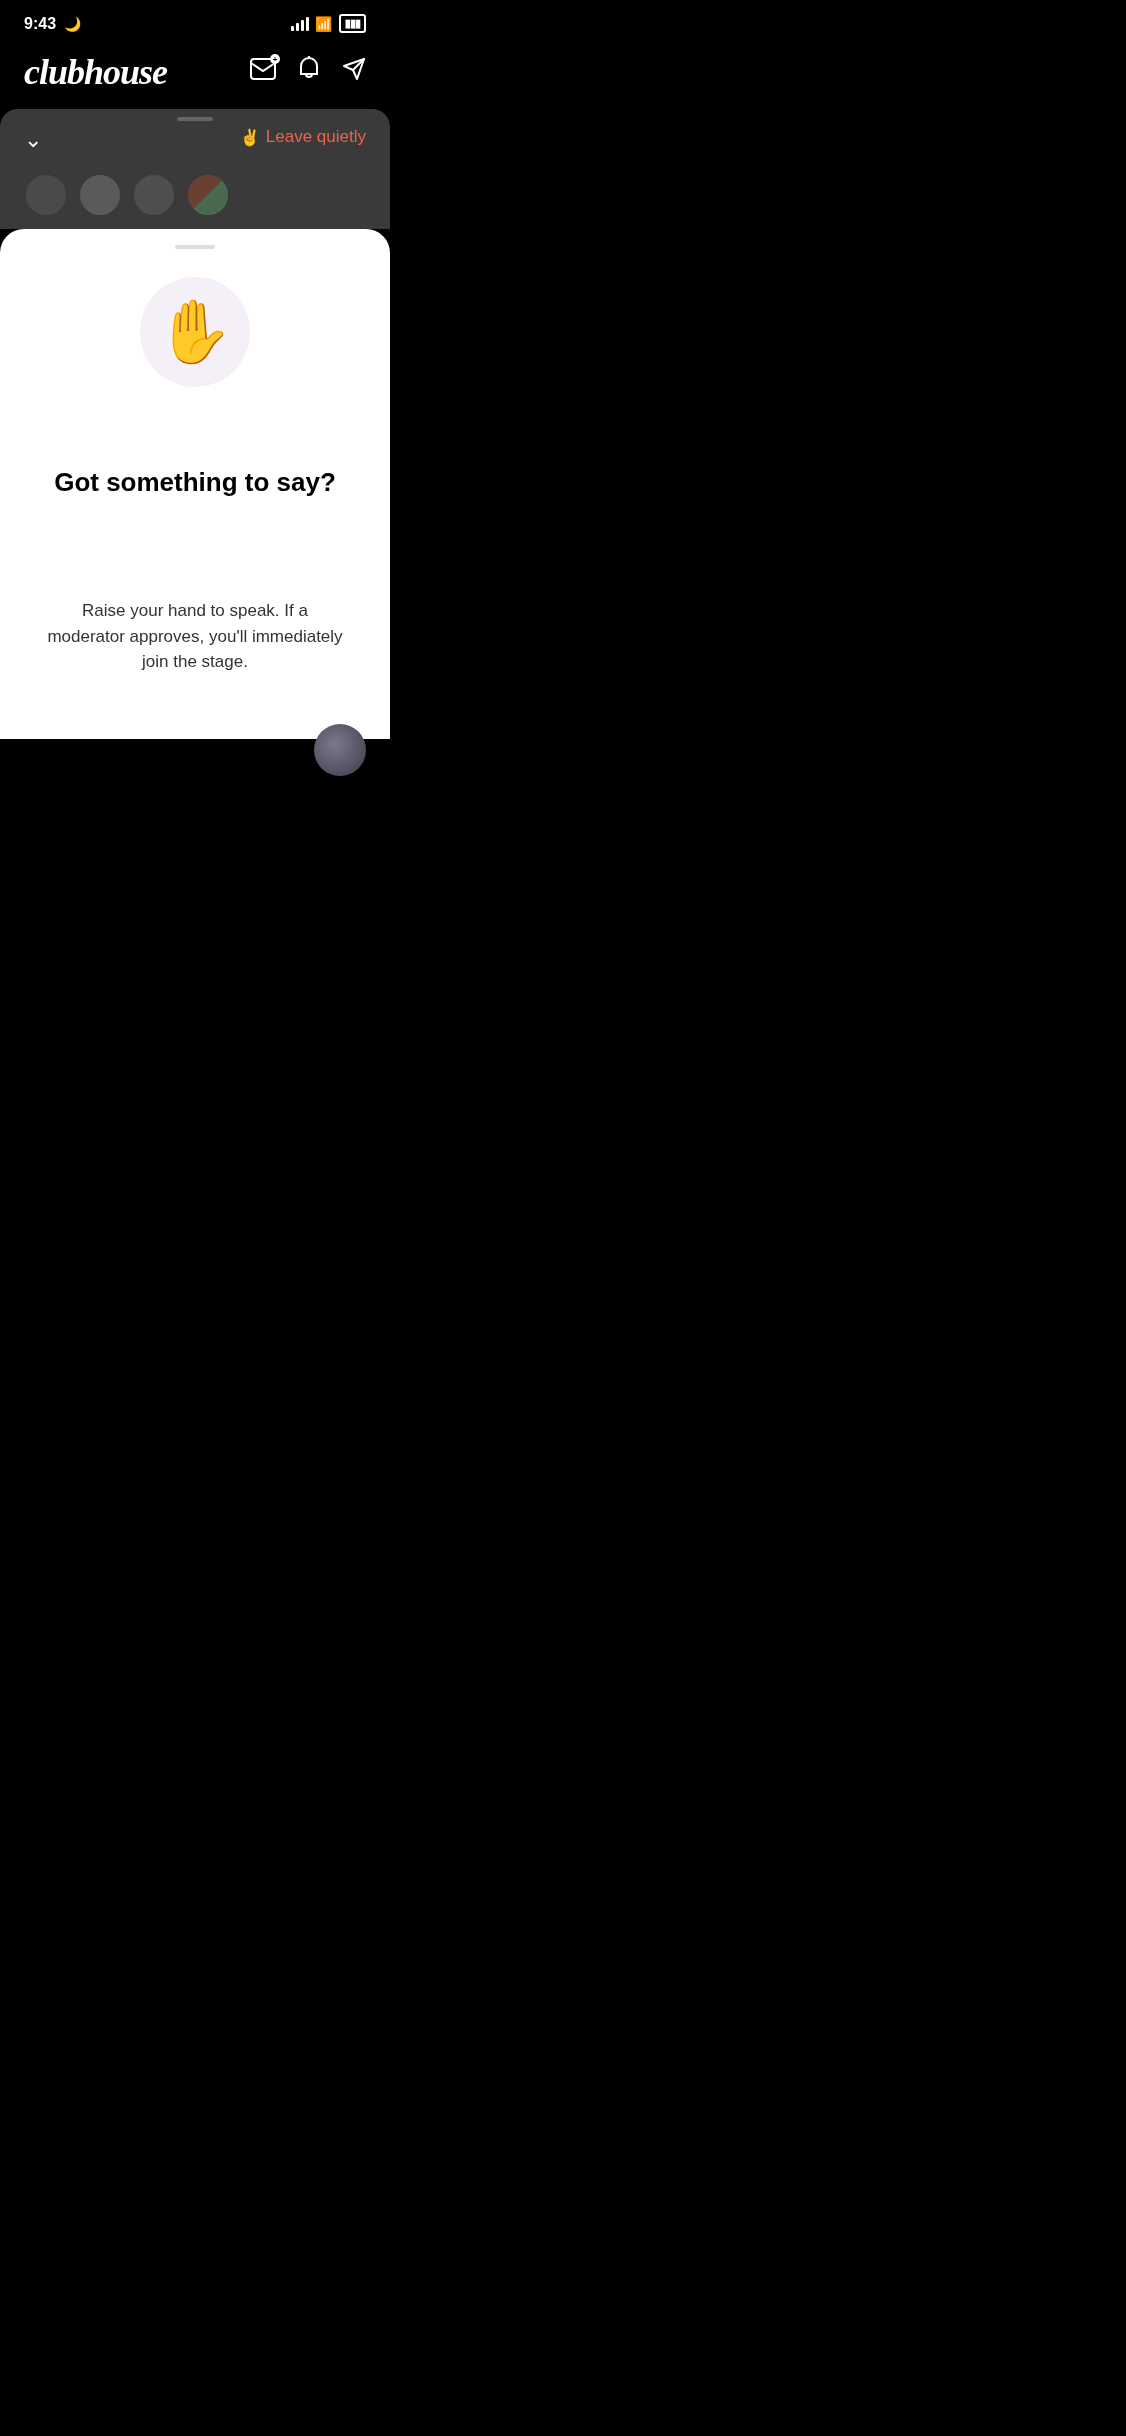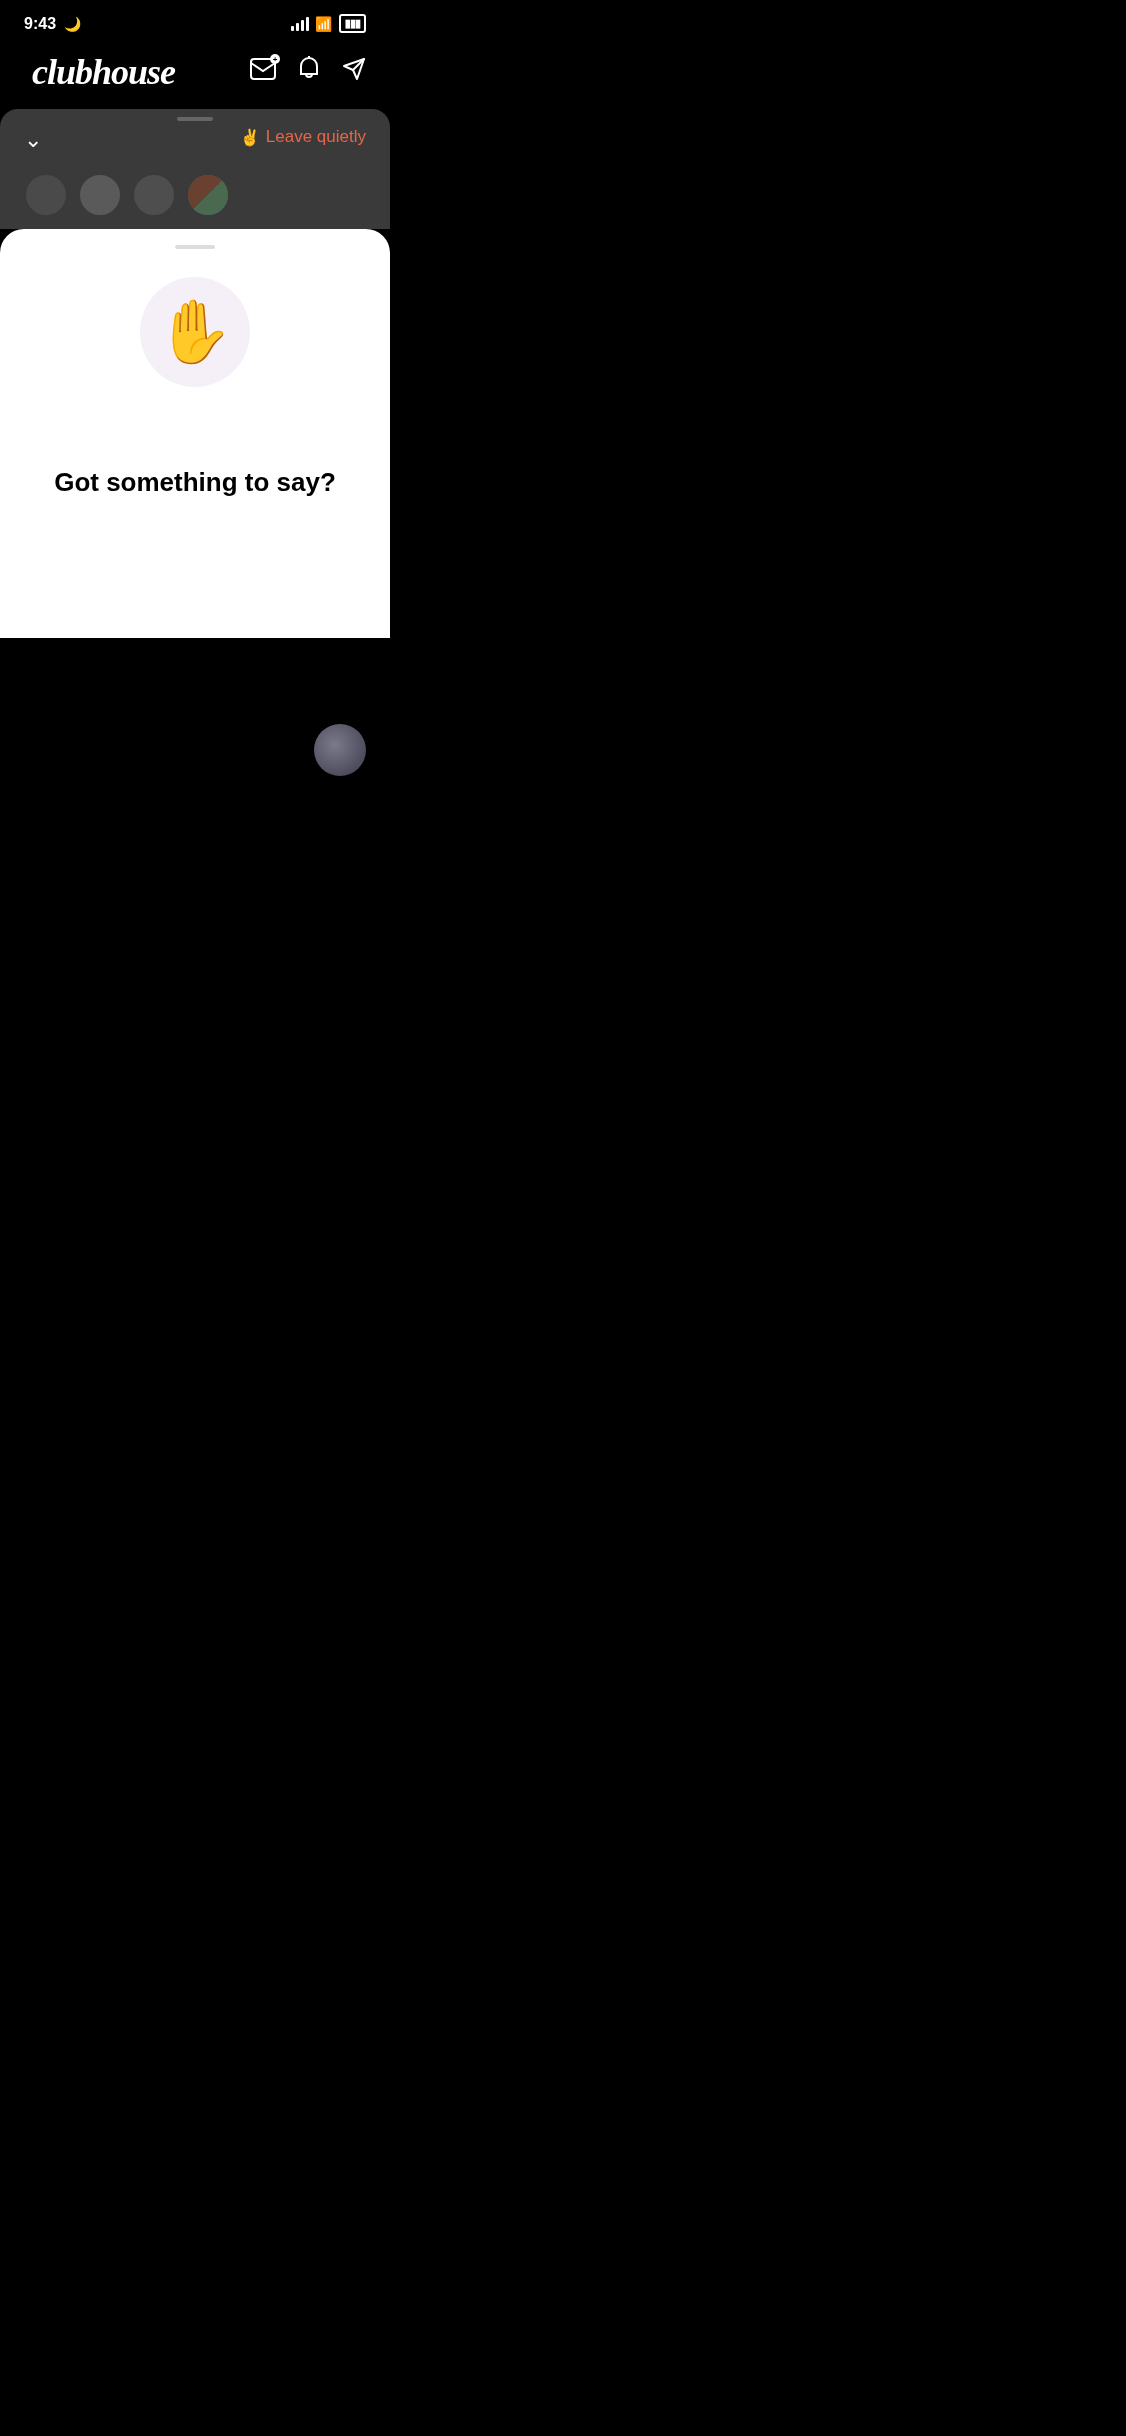--- a/index.html
+++ b/index.html
@@ -35,21 +35,20 @@
       display: inline-block;
     }
 
     
     .app-header {
       background: #000;
       padding: 10px 24px 16px;
       display: flex;
       align-items: center;
       justify-content: space-between;
-      margin-left: 8px;
     }
     .app-title {
       color: #fff;
       font-size: 36px;
       font-weight: 800;
       font-style: italic;
       font-family: Georgia, 'Times New Roman', serif;
       letter-spacing: -1px;
     }
     .header-icons {
@@ -279,19 +278,20 @@
 
 <div class="modal-sheet">
   <div class="sheet-handle"></div>
 
   <div class="hand-icon-container">
     <span class="hand-emoji">✋</span>
   </div>
 
   <div class="modal-title">Got something to say?</div>
 
+  <p class="modal-desc">Raise your hand to speak. If a moderator approves, you'll immediately join the stage.</p>
 
 
 </div>
 
 <div class="floating-btn" style="background: radial-gradient(circle at 40% 40%, #7a7a8a, #3a3a4a);"></div>
 
 <div class="home-indicator"></div>
 
 </body></html>

